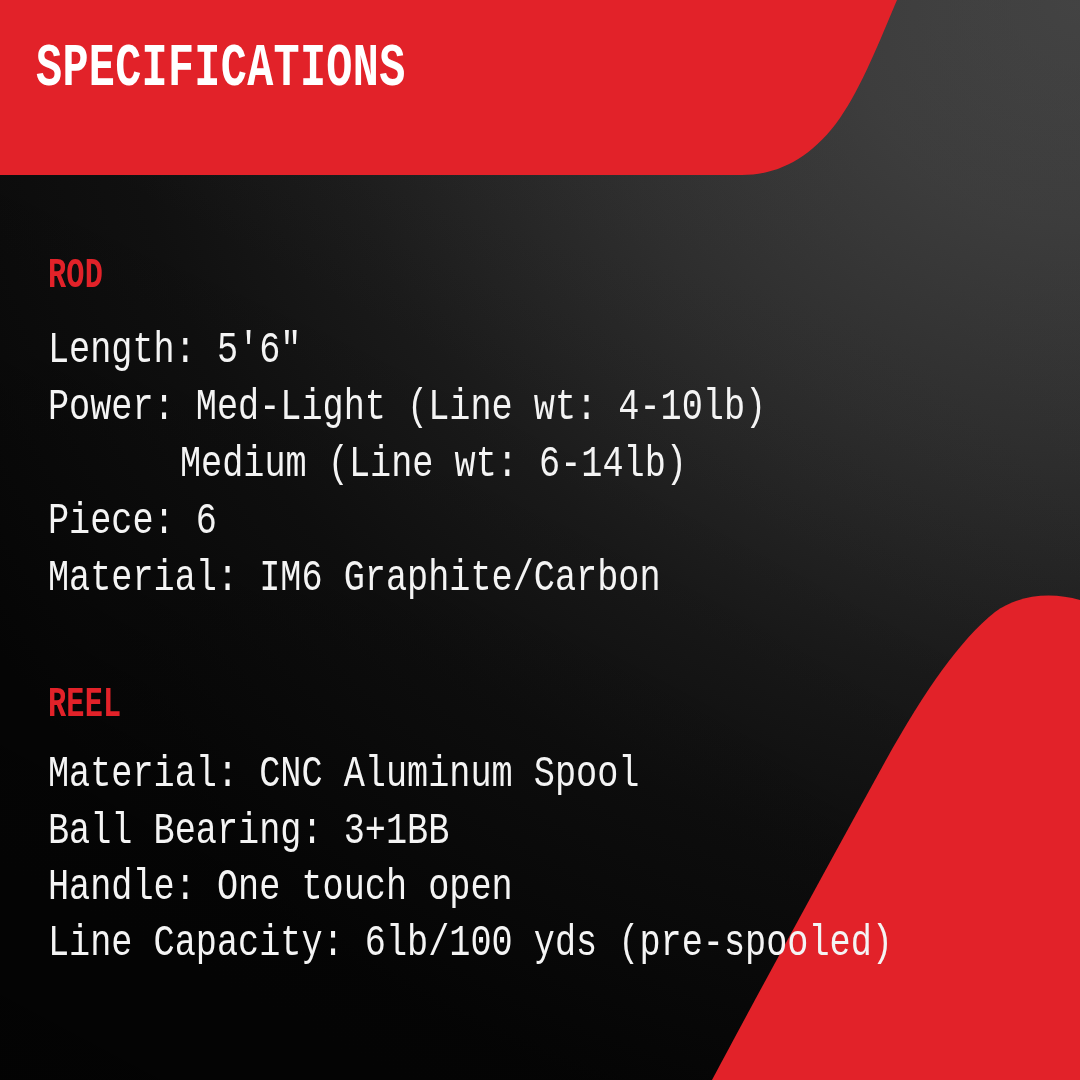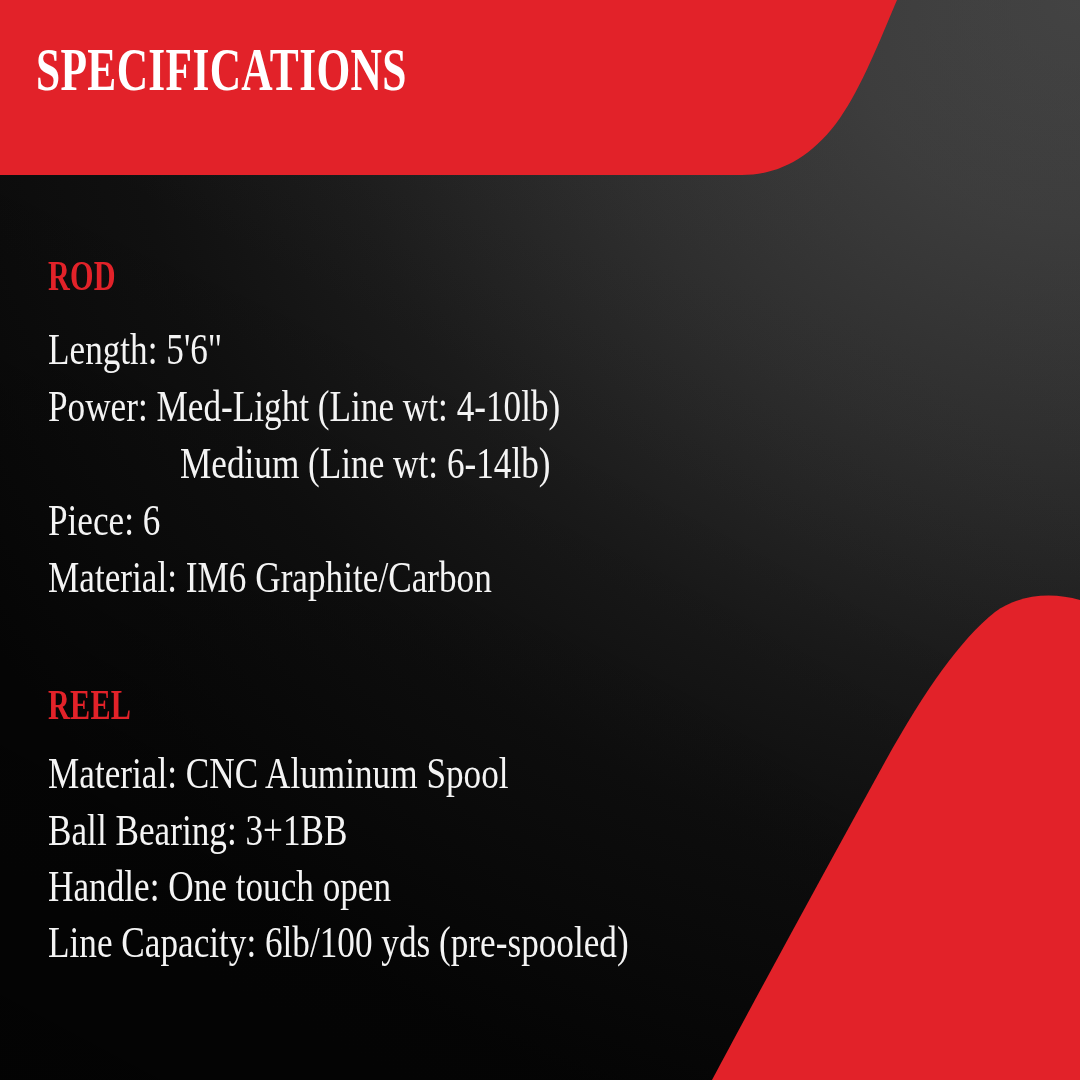--- a/index.html
+++ b/index.html
@@ -6,21 +6,21 @@
     margin: 0;
     padding: 0;
     background: #000;
   }
   .card {
     position: relative;
     width: 1080px;
     height: 1080px;
     overflow: hidden;
     background: #0a0a0a;
-    font-family: Liberation Serif, serif;
+    font-family: Liberation Mono, monospace;
   }
   
   .bg-gradient {
     position: absolute;
     inset: 0;
     background:
       radial-gradient(120% 110% at 100% 0%, #414141 0%, #3a3a3a 18%, #2b2b2b 38%, #1a1a1a 58%, #101010 74%, #070707 100%);
   }
   .bg-gradient2 {
     position: absolute;

